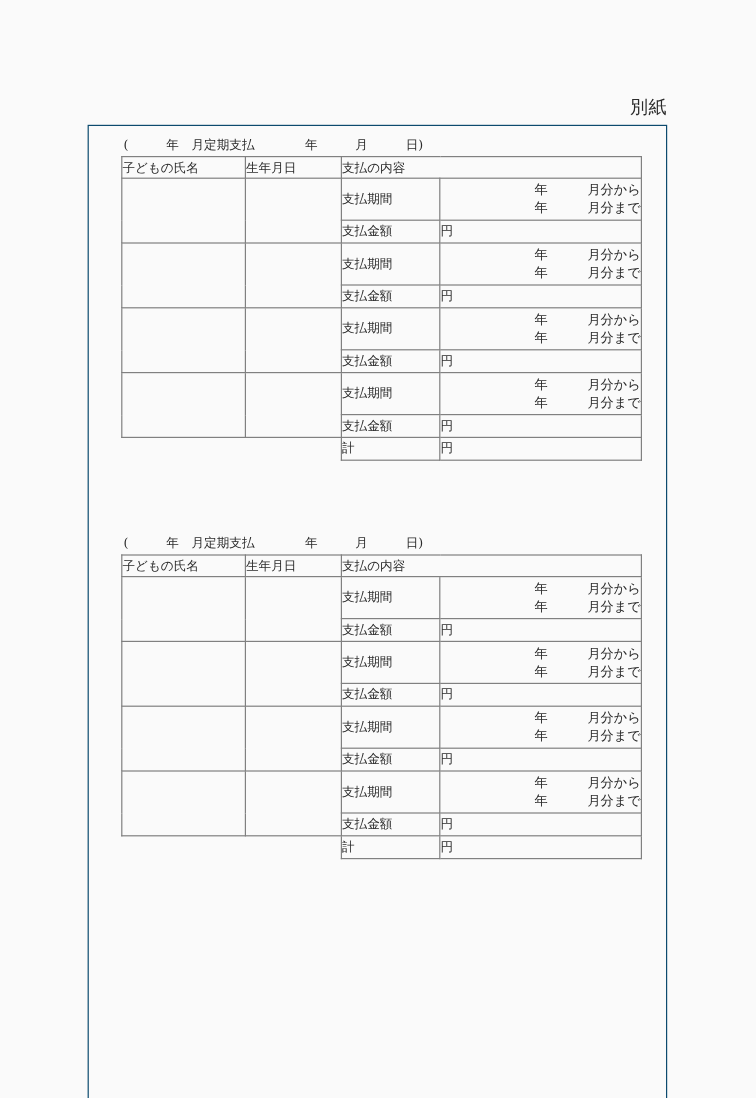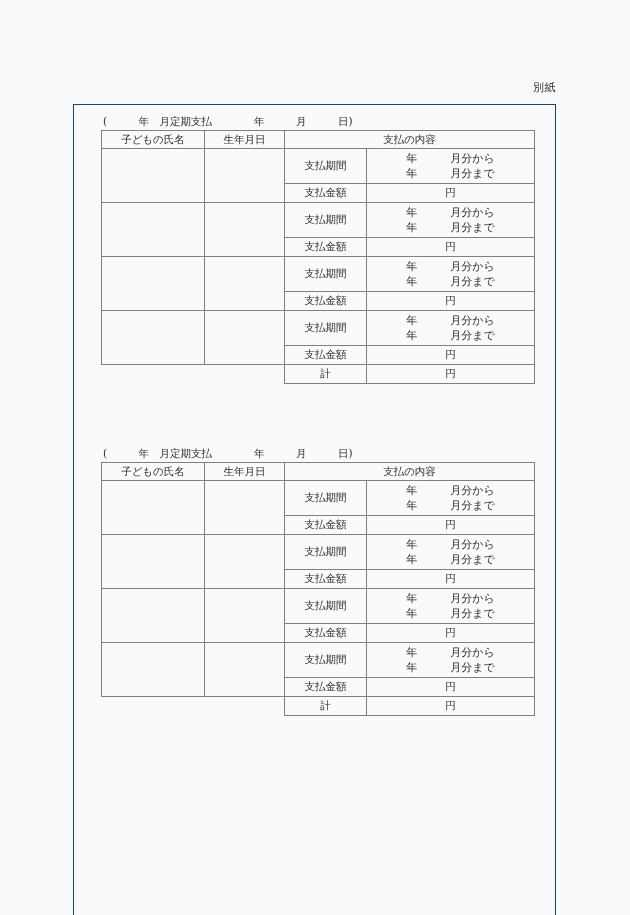--- a/index.html
+++ b/index.html
@@ -16,21 +16,21 @@
     overflow: hidden;
   }
 
   
   .sheet-label {
     position: absolute;
     top: 80px;
     left: 0;
     width: 556px;
     text-align: right;
-    font-size: 11px;
+    font-size: 15px;
     letter-spacing: 0.5px;
   }
 
   
   .page-frame {
     position: absolute;
     left: 73px;
     top: 104px;
     width: 483px;
     height: 820px;
@@ -58,21 +58,20 @@
 
   table.form-table {
     border-collapse: collapse;
     width: 433px;
     table-layout: fixed;
     font-size: 10.5px;
   }
   table.form-table td {
     border: 1px solid #808080;
     padding: 0;
-    text-align: center;
     vertical-align: middle;
     color: #2b2b2b;
     background: transparent;
   }
 
   
   col.c-name   { width: 103px; }
   col.c-birth  { width: 80px;  }
   col.c-label  { width: 82px;  }
   col.c-value  { width: 168px; }

